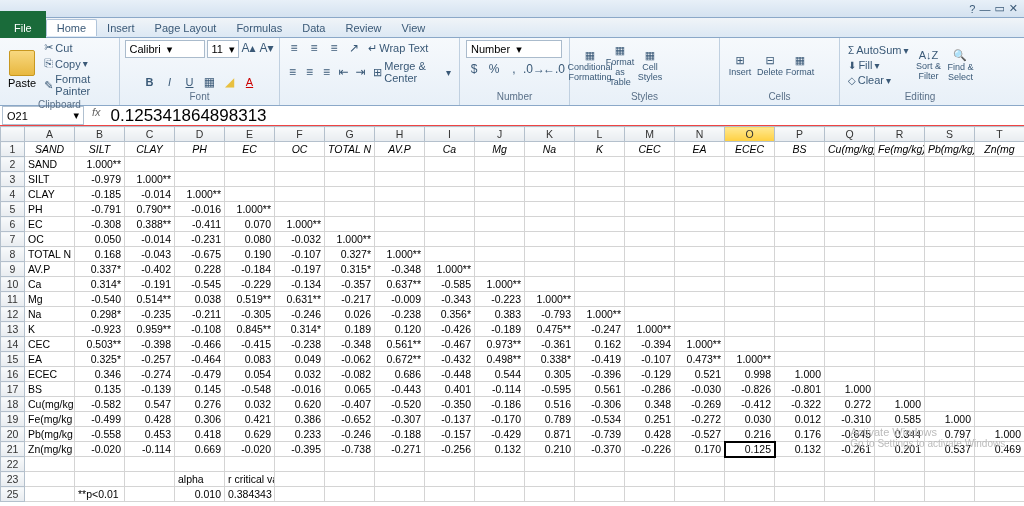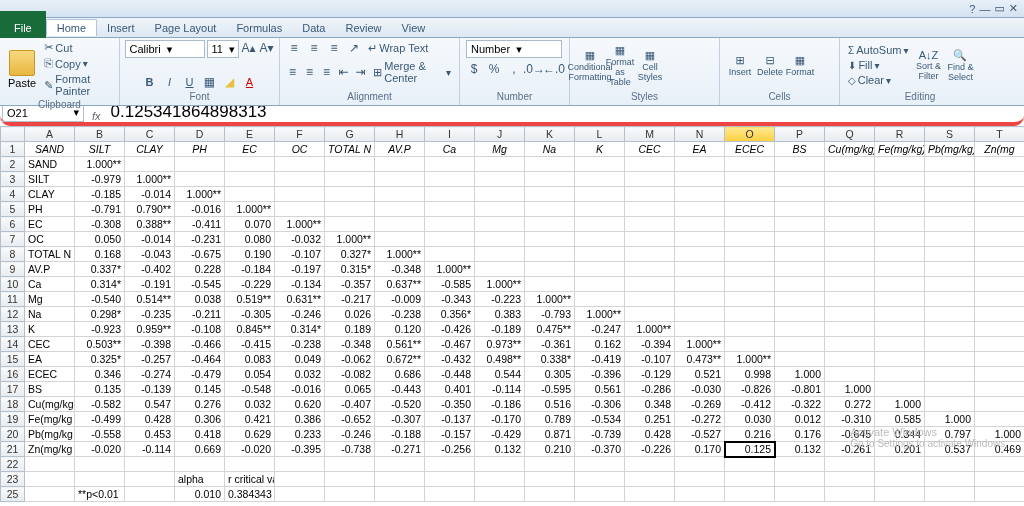--- a/index.html
+++ b/index.html
@@ -14,21 +14,21 @@
 .ribbon{height:68px;background:linear-gradient(#f6f9fc,#e8f0f8);border-bottom:1px solid #8ba8c8;display:flex;position:relative;}
 .rgroup{border-right:1px solid #c0d0e0;padding:2px 6px;display:flex;flex-direction:column;justify-content:space-between;height:100%;position:relative;}
 .rgroup-label{text-align:center;font-size:10px;color:#5a7088;padding:1px 0;}
 .rgroup-body{flex:1;display:flex;align-items:center;gap:4px;}
 .paste-btn{display:flex;flex-direction:column;align-items:center;gap:1px;padding:2px;}
 .paste-ico{width:26px;height:26px;background:linear-gradient(#f8d880,#e8b840);border:1px solid #c89820;border-radius:2px;}
 .mini-btn{font-size:10px;color:#3a5977;padding:1px 2px;display:flex;align-items:center;gap:2px;}
 .font-sel{border:1px solid #abc;background:#fff;padding:1px 4px;font-size:11px;height:18px;display:flex;align-items:center;gap:6px;}
 .ico{width:16px;height:16px;display:inline-flex;align-items:center;justify-content:center;font-size:12px;color:#3a5977;}
 .ico-big{width:28px;height:28px;display:flex;flex-direction:column;align-items:center;justify-content:center;font-size:11px;color:#3a5977;}
-.formula-bar{height:20px;background:#fff;border-bottom:4px solid #ef4444;display:flex;align-items:flex-end;border-radius:10px;}
+.formula-bar{height:20px;background:#fff;border-bottom:1px solid #ef4444;display:flex;align-items:flex-start;}
 .name-box{width:82px;border:1px solid #b0c0d0;padding:2px 4px;margin:0 2px;font-size:11px;display:flex;justify-content:space-between;align-items:center;}
 .fx{font-style:italic;font-size:11px;padding:0 6px;color:#666;}
 .fval{padding-left:4px;font-size:17px;}
 .sheet{position:relative;background:#fff;}
 table{border-collapse:collapse;table-layout:fixed;width:100%;}
 th,td{border:1px solid #d4d4d4;height:15px;padding:0 3px;font-size:10.5px;white-space:nowrap;overflow:hidden;text-align:right;}
 th{background:linear-gradient(#f8fafb,#e8ecf0);text-align:center;font-weight:normal;color:#333;border:1px solid #b4c0cc;}
 th.rh{width:24px;text-align:center;}
 th.selcol{background:linear-gradient(#ffe890,#ffd040);}
 td.lbl{text-align:left;}
@@ -130,21 +130,20 @@
    </div>
    <div style="display:flex;gap:4px;align-items:center">
     <span class="ico">≡</span>
     <span class="ico">≡</span>
     <span class="ico">≡</span>
     <span class="ico">⇤</span>
     <span class="ico">⇥</span>
     <div class="mini-btn"><span>⊞</span><span>Merge &amp; Center</span> ▾</div>
    </div>
   </div>
-  <div class="rgroup-label">Alignment</div>
  </div>
  <div class="rgroup" style="width:110px">
   <div class="rgroup-body" style="flex-direction:column;align-items:stretch;gap:3px">
    <div class="font-sel" style="width:96px">
           <span>Number</span>
           <span>▾</span>
         </div>
    <div style="display:flex;gap:4px">
     <span class="ico">$</span>
     <span class="ico">%</span>

